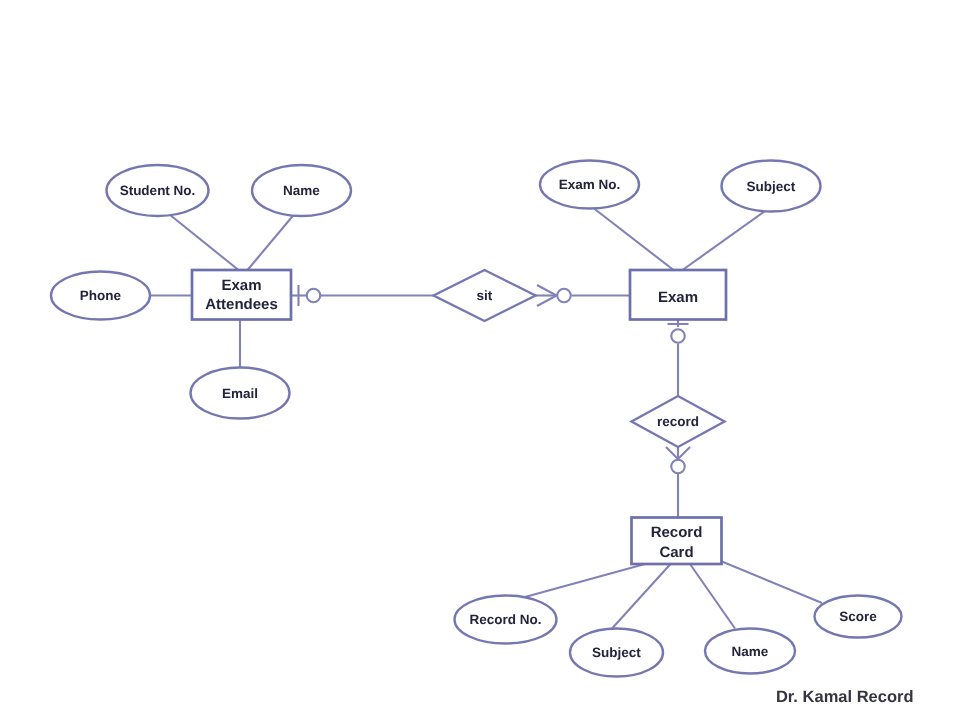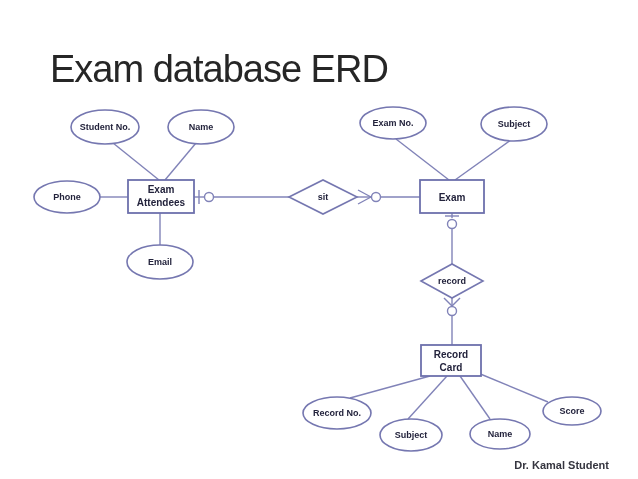--- a/index.html
+++ b/index.html
@@ -20,21 +20,20 @@
        text-anchor:middle;}
   .lbl-attr{font-size:9px;}
   .lbl-entity{font-size:10px;}
   .lbl-rel{font-size:9px;}
 </style>
 </head>
 <body>
 
 <div class="slide">
 
-  <h1 class="slide-title">Exam database ERD</h1>
 
   <svg class="erd" width="638" height="479" viewBox="0 0 638 479">
 
     <g>
       <line class="conn" x1="113" y1="143" x2="159" y2="180"></line>
       <line class="conn" x1="196" y1="143" x2="165" y2="180"></line>
       <line class="conn" x1="100" y1="197" x2="128" y2="197"></line>
       <line class="conn" x1="160" y1="245" x2="160" y2="213"></line>
       <line class="conn" x1="396" y1="139" x2="449" y2="180"></line>
       <line class="conn" x1="511" y1="140" x2="455" y2="180"></line>
@@ -133,14 +132,14 @@
     <g>
       <polygon class="shape" points="289,197 323,180 357,197 323,214"></polygon>
       <text class="lbl lbl-rel" x="323" y="200">sit</text>
     </g>
     <g>
       <polygon class="shape" points="421,281 452,264 483,281 452,298"></polygon>
       <text class="lbl lbl-rel" x="452" y="284">record</text>
     </g>
   </svg>
 
-  <div class="attribution">Dr. Kamal Student</div>
+  <div class="attribution">Dr. Kamal Record</div>
 </div>
 
 </body></html>

